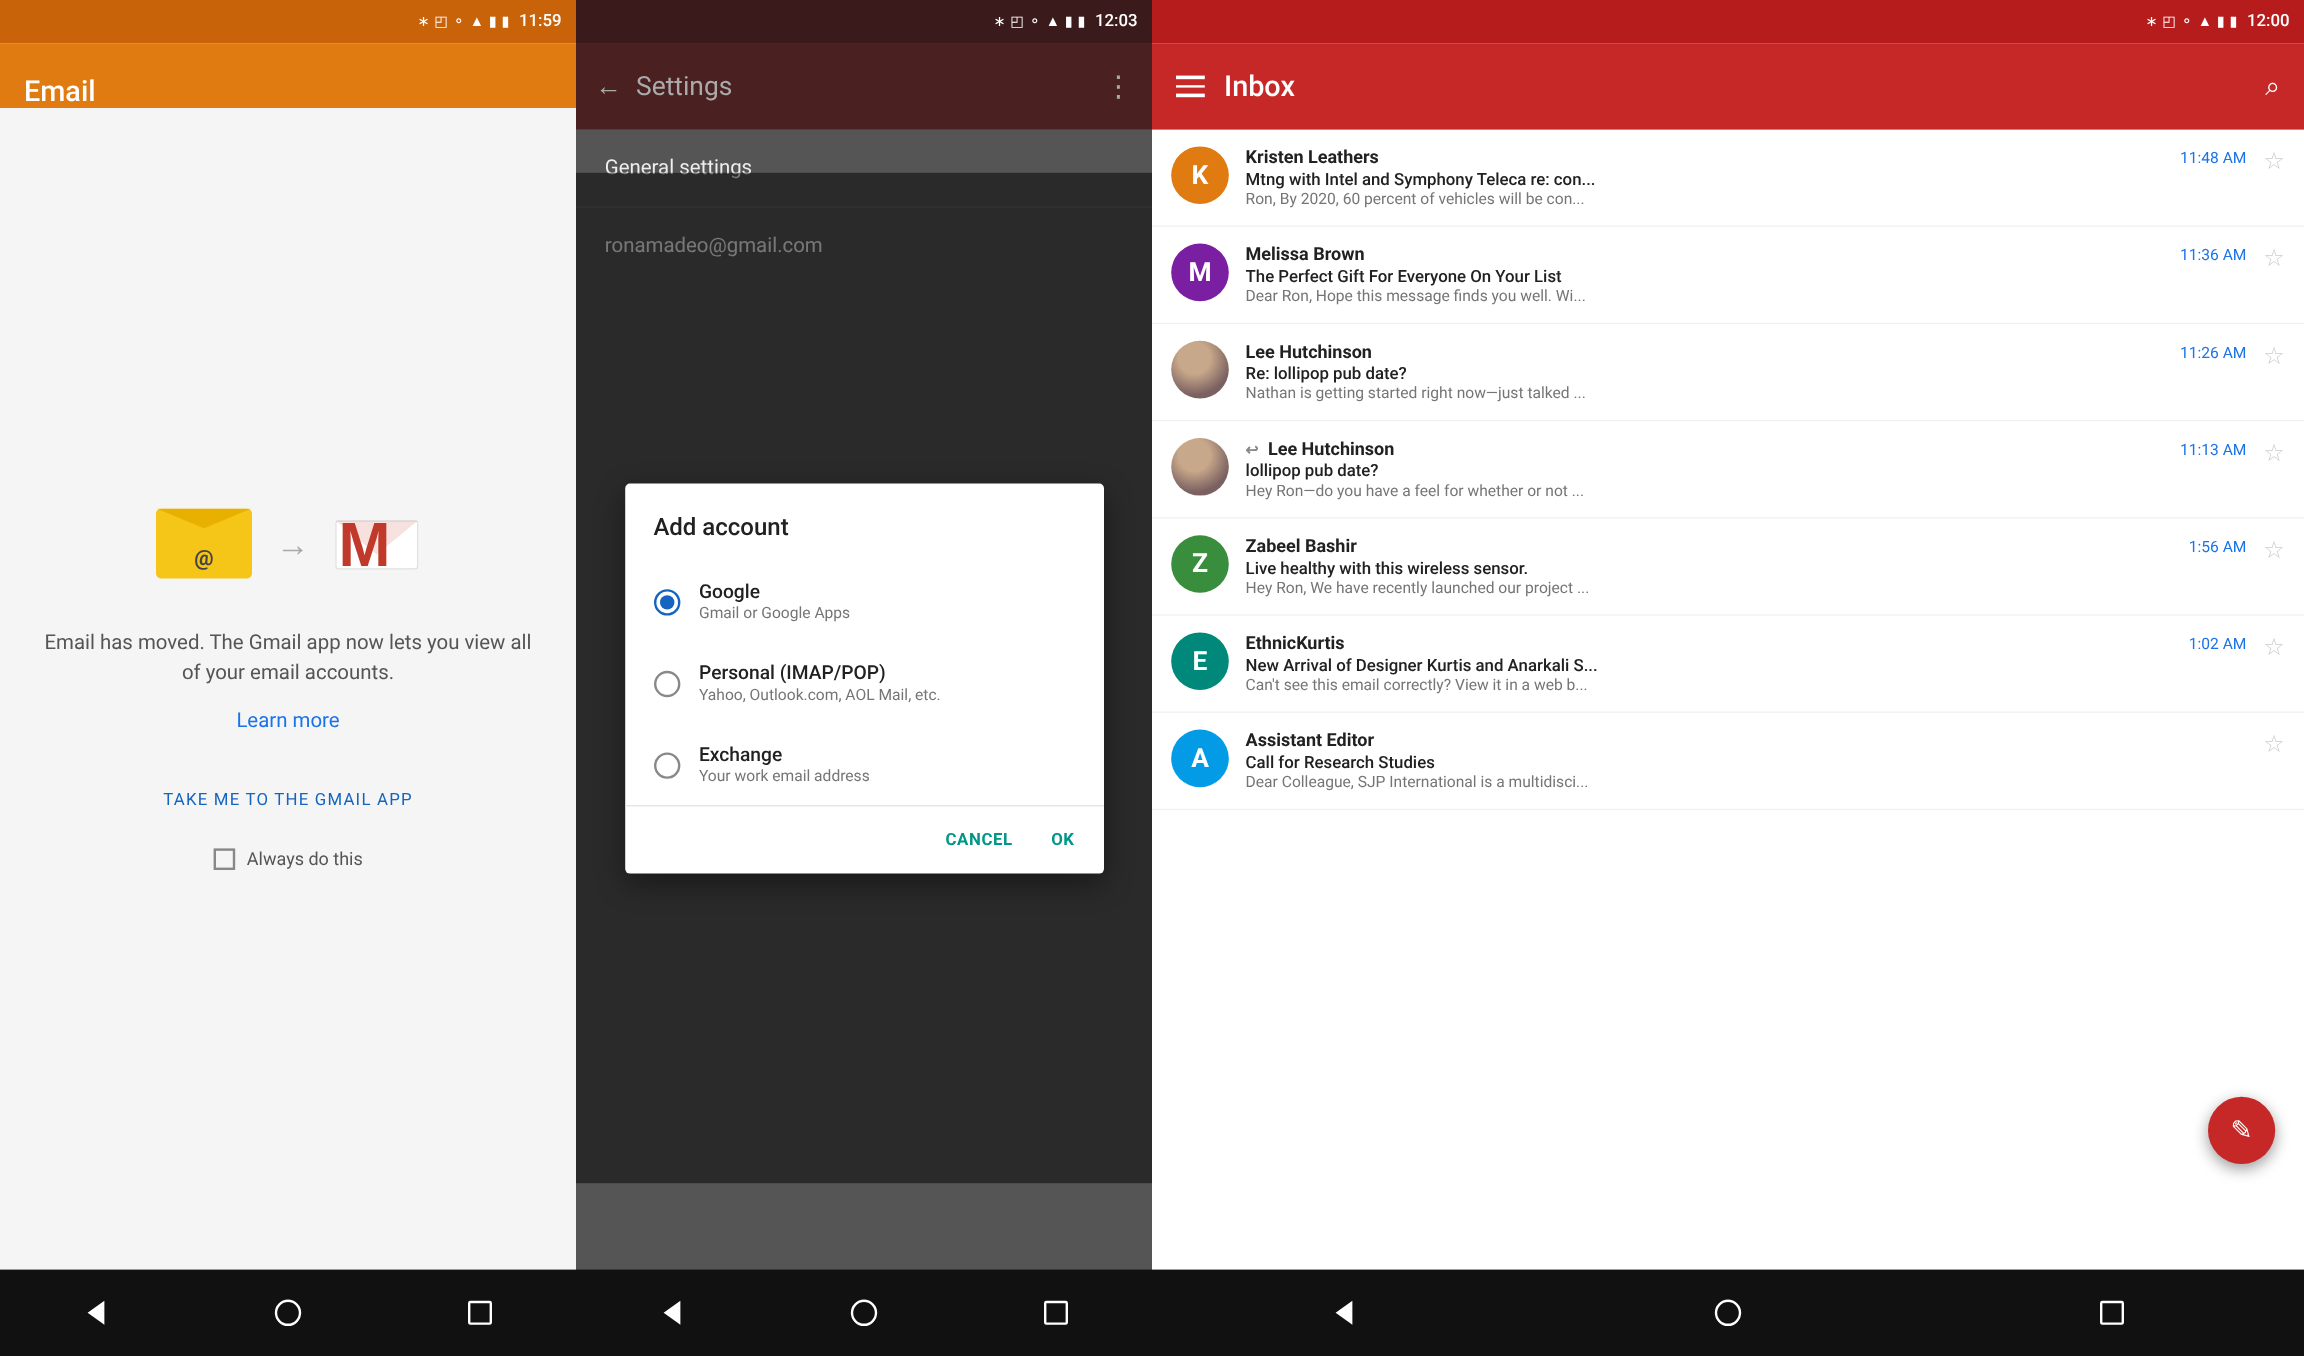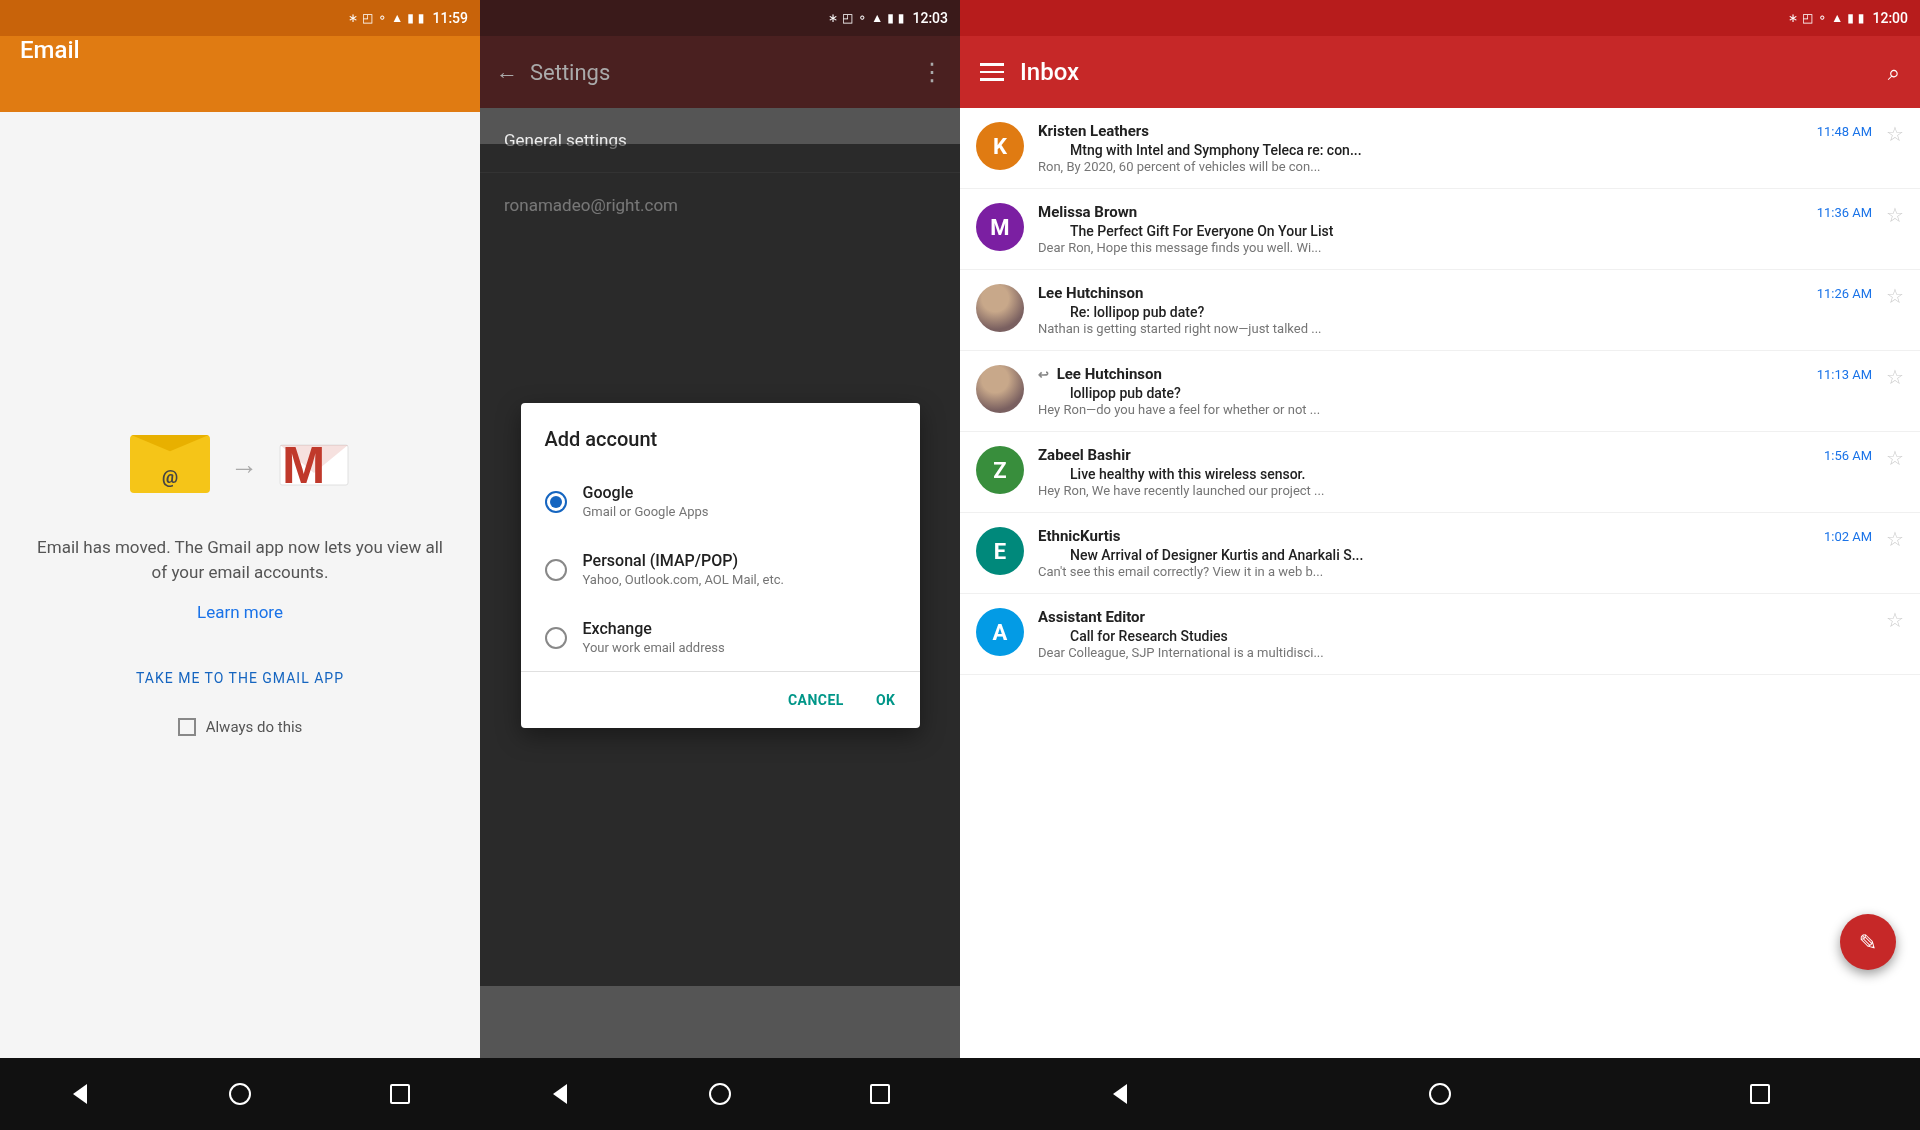--- a/index.html
+++ b/index.html
@@ -4,21 +4,21 @@
   <style>
     * { margin: 0; padding: 0; box-sizing: border-box; }
     body { width: 1920px; height: 1130px; display: flex; font-family: 'Roboto', Arial, sans-serif; overflow: hidden; background: #000; }
 
     
     .screen1 { width: 480px; height: 1130px; display: flex; flex-direction: column; background: #f5f5f5; }
     .status-bar { height: 36px; background: #c8630a; display: flex; align-items: center; justify-content: flex-end; padding: 0 12px; }
     .status-bar .time { color: #fff; font-size: 14px; font-weight: 500; }
     .status-icons { display: flex; align-items: center; gap: 4px; margin-right: 8px; }
     .status-icon { color: #fff; font-size: 12px; }
-    .app-bar { height: 76px; background: #e07b12; display: flex; align-items: flex-start; padding: 0 20px; }
+    .app-bar { height: 54px; background: #e07b12; display: flex; align-items: flex-end; padding: 0 20px; }
     .app-title { color: #fff; font-size: 24px; font-weight: 500; }
     .screen1-content { flex: 1; display: flex; flex-direction: column; align-items: center; justify-content: center; padding: 40px 30px; }
     .email-icon-area { display: flex; align-items: center; gap: 20px; margin-bottom: 40px; }
     .email-moved-text { text-align: center; color: #555; font-size: 17px; line-height: 1.5; margin-bottom: 16px; }
     .learn-more-link { color: #1a73e8; font-size: 17px; text-decoration: none; margin-bottom: 48px; cursor: pointer; }
     .take-me-btn { color: #1565C0; font-size: 14px; font-weight: 400; letter-spacing: 1px; text-transform: uppercase; cursor: pointer; margin-bottom: 32px; }
     .always-do-row { display: flex; align-items: center; gap: 10px; }
     .checkbox-box { width: 18px; height: 18px; border: 2px solid #888; background: #f5f5f5; }
     .always-do-label { color: #555; font-size: 15px; }
     .nav-bar { height: 72px; background: #111; display: flex; align-items: center; justify-content: space-around; }
@@ -68,21 +68,21 @@
     .avatar { width: 48px; height: 48px; border-radius: 50%; display: flex; align-items: center; justify-content: center; font-size: 22px; font-weight: 700; color: #fff; flex-shrink: 0; }
     .avatar.orange { background: #e07b12; }
     .avatar.purple { background: #7b1fa2; }
     .avatar.green { background: #388e3c; }
     .avatar.teal { background: #00897b; }
     .avatar.light-blue { background: #039be5; }
     .email-content { flex: 1; min-width: 0; }
     .email-header { display: flex; justify-content: space-between; align-items: baseline; }
     .sender-name { font-weight: 700; font-size: 15px; color: #212121; }
     .email-time { font-size: 13px; color: #1a73e8; white-space: nowrap; margin-left: 8px; }
-    .email-subject { font-size: 14px; color: #212121; font-weight: 500; white-space: nowrap; overflow: hidden; text-overflow: ellipsis; margin-top: 2px; margin-left: 32px; }
+    .email-subject { font-size: 14px; color: #212121; font-weight: 500; white-space: nowrap; overflow: hidden; text-overflow: ellipsis; margin-top: 2px; }
     .email-preview { font-size: 13px; color: #757575; white-space: nowrap; overflow: hidden; text-overflow: ellipsis; margin-top: 1px; }
     .star-icon { color: #ccc; font-size: 20px; flex-shrink: 0; cursor: pointer; }
     .reply-arrow { font-size: 13px; color: #888; margin-right: 4px; }
     .fab { position: absolute; bottom: 88px; right: 24px; width: 56px; height: 56px; background: #c62828; border-radius: 50%; display: flex; align-items: center; justify-content: center; box-shadow: 0 4px 12px rgba(0,0,0,0.4); cursor: pointer; }
     .fab-pencil { color: #fff; font-size: 22px; }
     .screen3-wrapper { position: relative; flex: 1; display: flex; flex-direction: column; }
   </style>
 </head>
 <body>
 
@@ -170,21 +170,21 @@
   <div class="app-bar">
     <span class="back-arrow">←</span>
     <span class="settings-title">Settings</span>
     <span class="three-dots">⋮</span>
   </div>
 
   <div class="screen2-wrapper">
 
     <div class="screen2-list">
       <div class="settings-item">General settings</div>
-      <div class="settings-email">ronamadeo@right.com</div>
+      <div class="settings-email">ronamadeo@gmail.com</div>
     </div>
 
     <div class="dialog-overlay">
       <div class="dialog-box">
         <div class="dialog-title">Add account</div>
 
         <div class="dialog-option">
           <div class="radio-outer">
             <div class="radio-inner"></div>
           </div>

